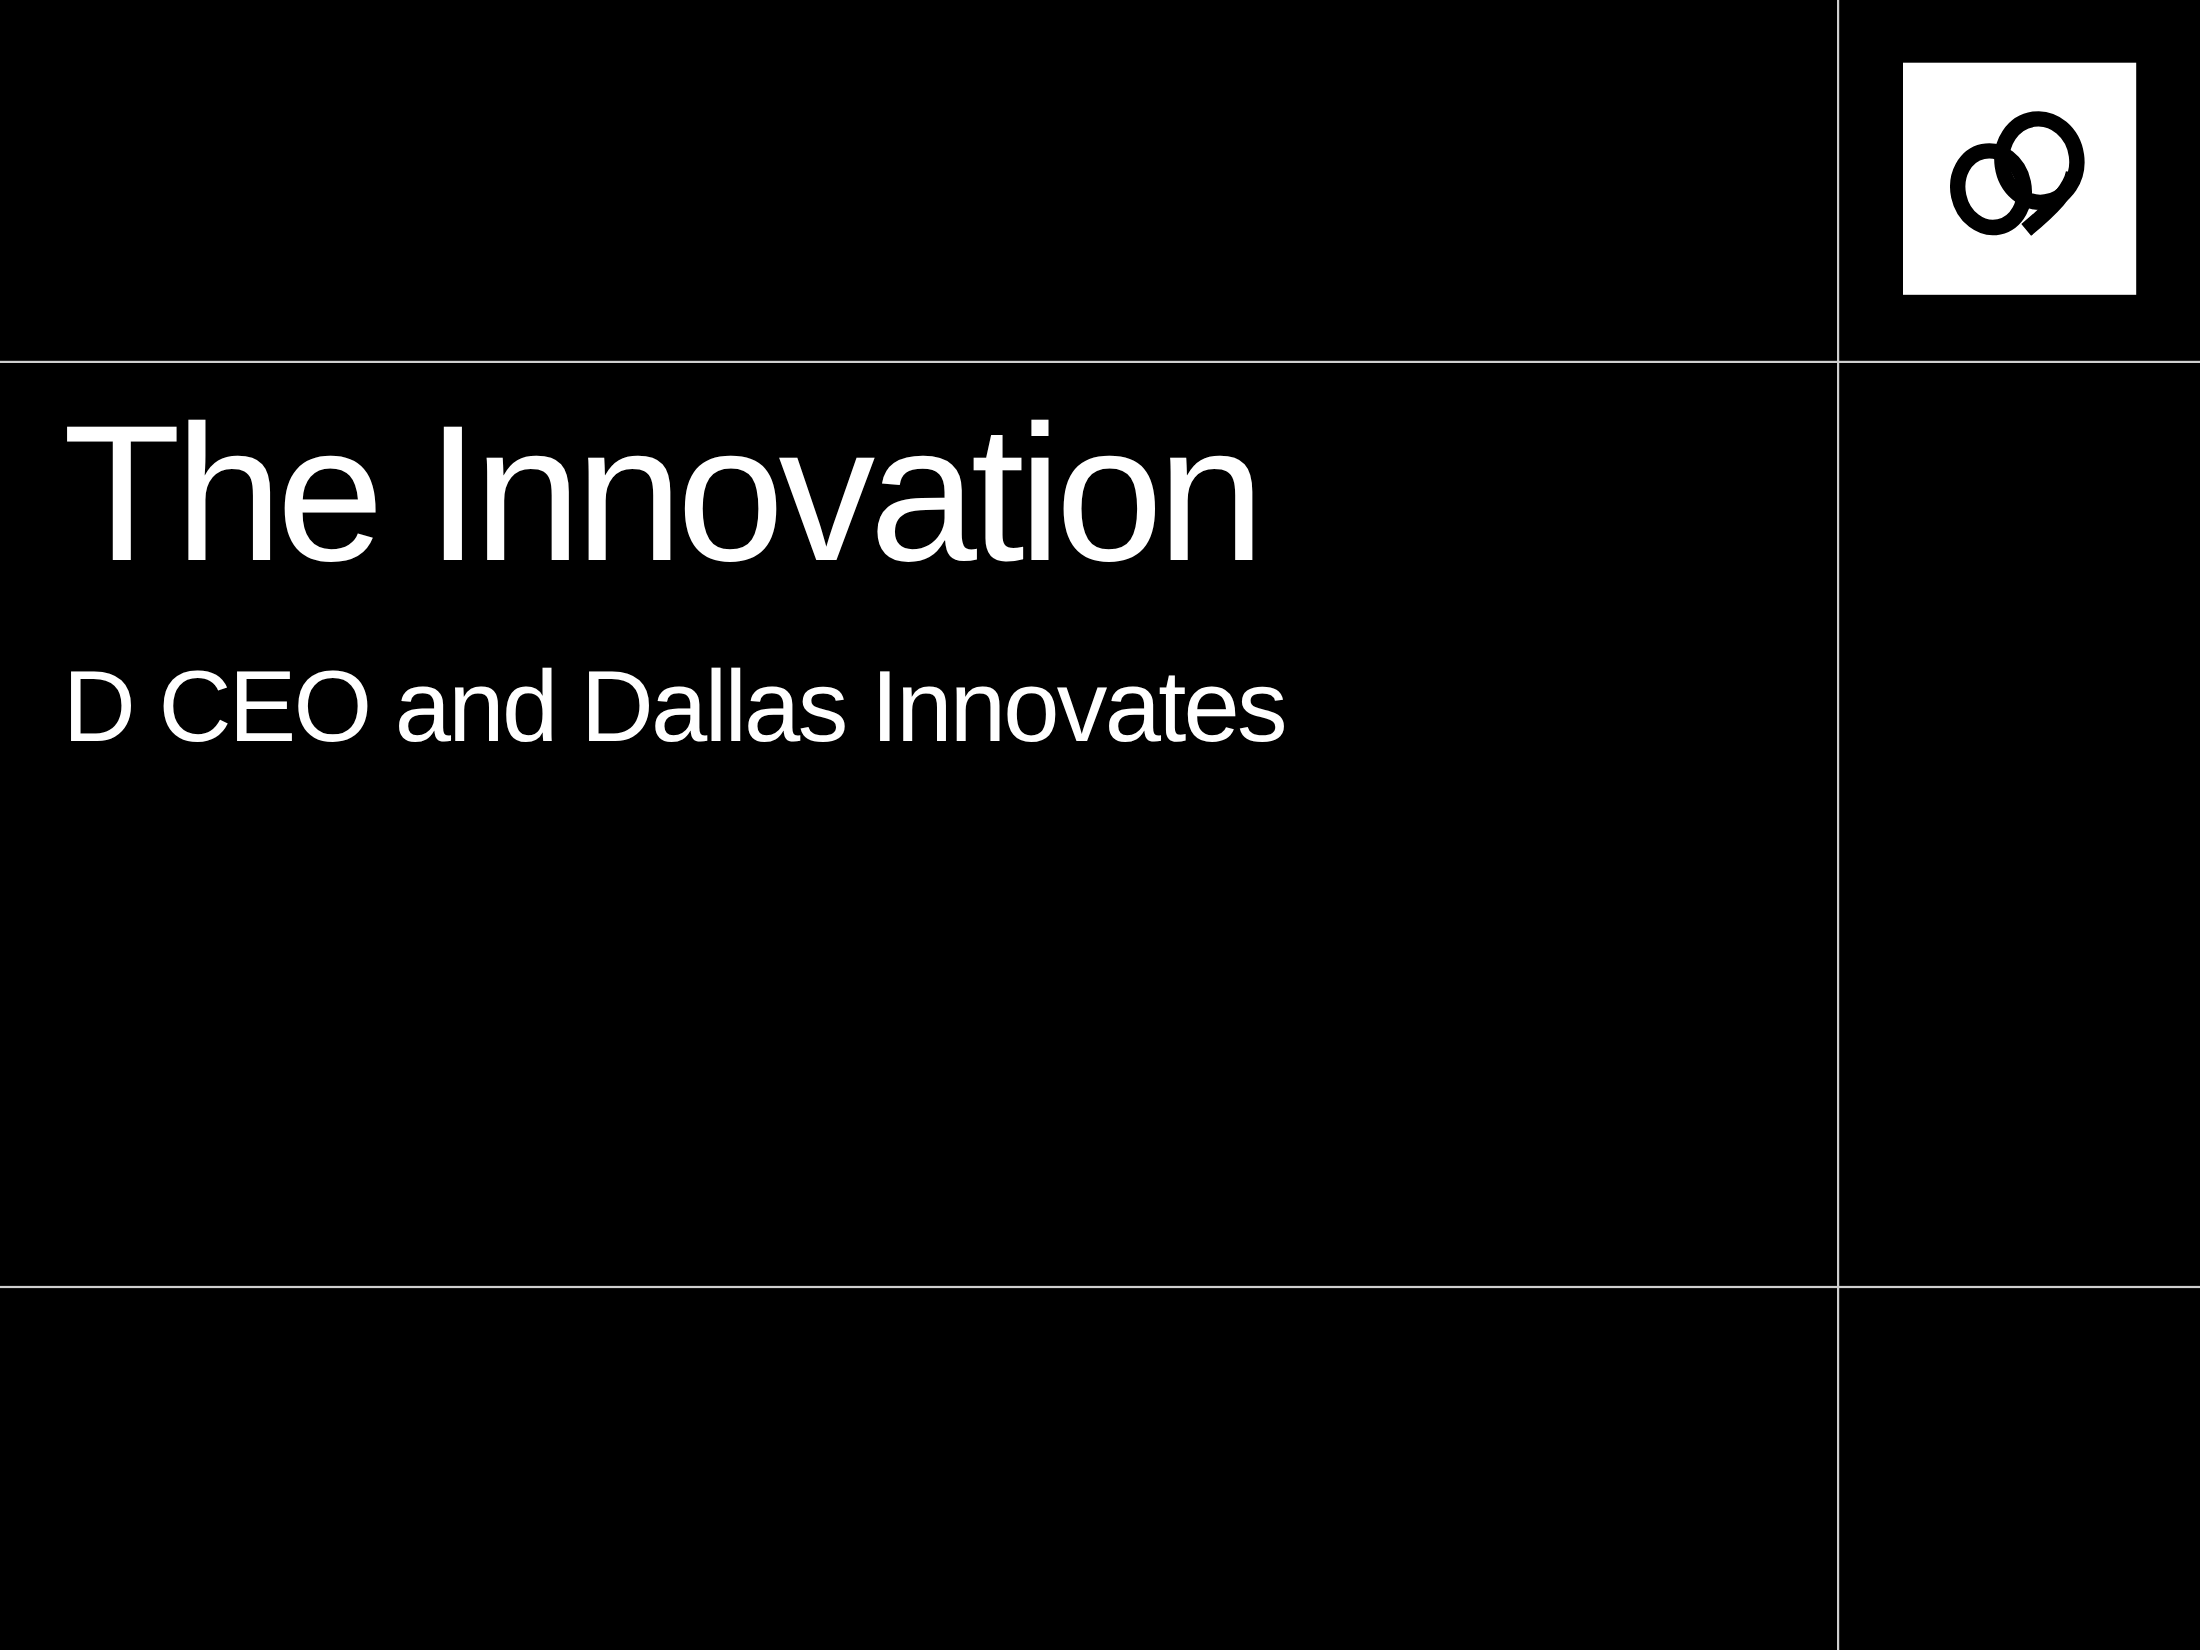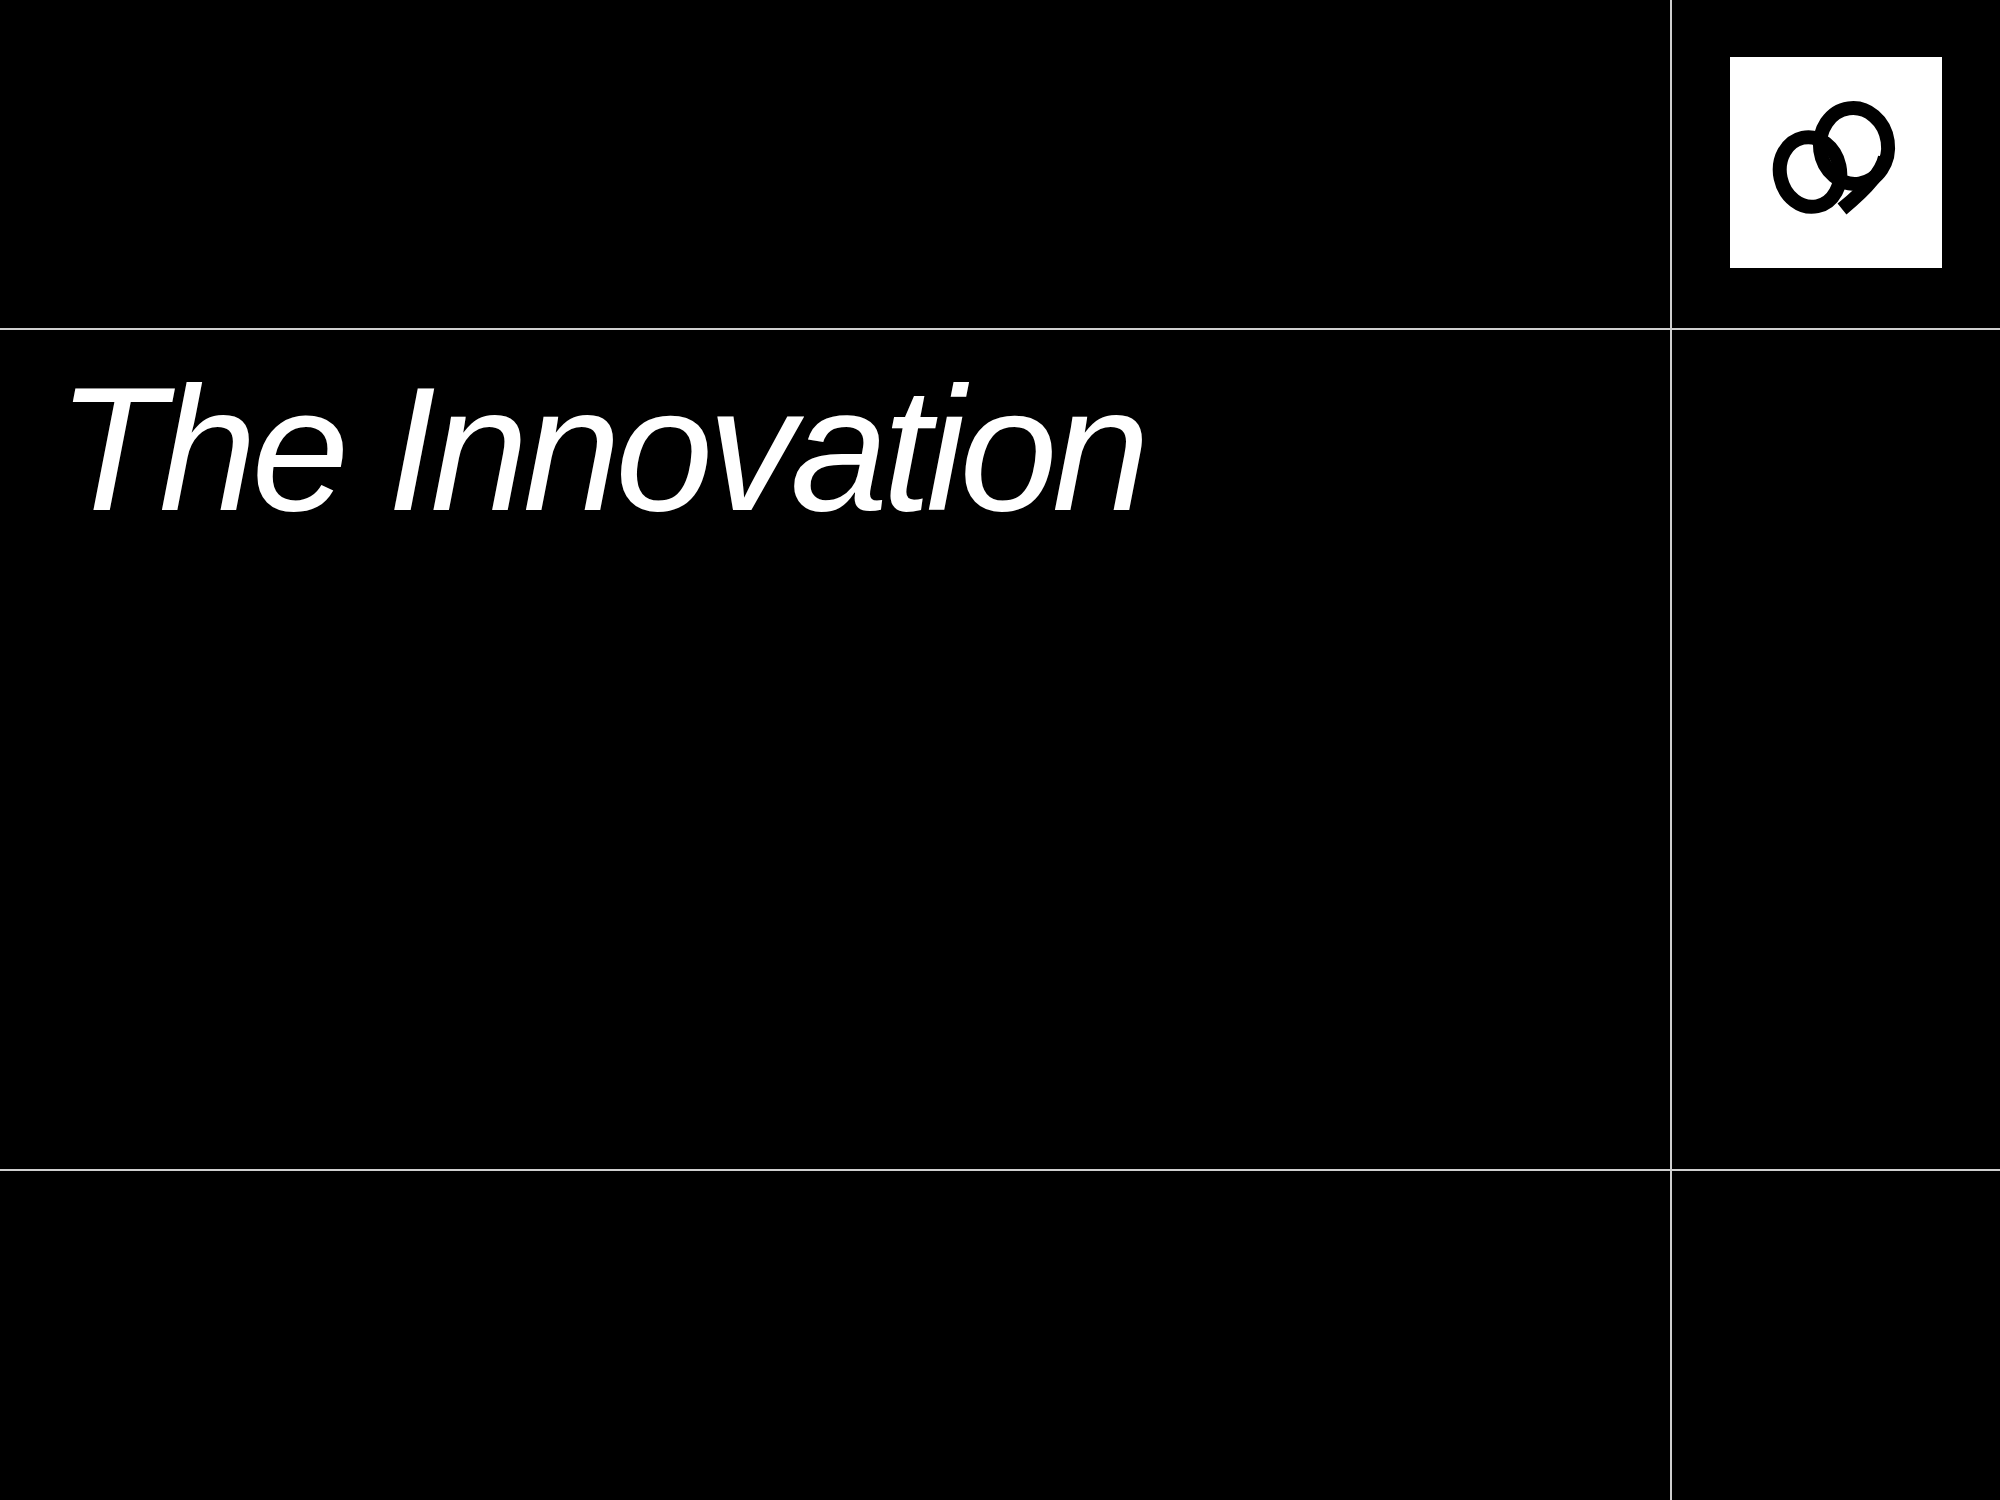--- a/index.html
+++ b/index.html
@@ -65,21 +65,20 @@
     height: 211px;
     display: block;
   }
 
   
   #headline-block {
     position: absolute;
     left: 57px;
     top: 352px;
     width: 1560px;
-    font-style: italic;
   }
 
   .title-line {
     color: #ffffff;
     font-size: 176px;
     line-height: 195px;
     letter-spacing: -5.5px;
     white-space: nowrap;
     font-weight: 400;
     -webkit-font-smoothing: antialiased;
@@ -123,16 +122,17 @@
         <path d="M155 100 C 152 116, 134 134, 112 152" fill="none" stroke="#000000" stroke-width="14" stroke-linecap="butt"></path>
       </svg>
     </span>
   </div>
 
   <div id="headline-block">
 
     <div class="title-line">The Innovation</div>
 
 
+    <div id="subtitle">D CEO and Dallas Innovates</div>
 
   </div>
 
 </div>
 
 </body></html>

